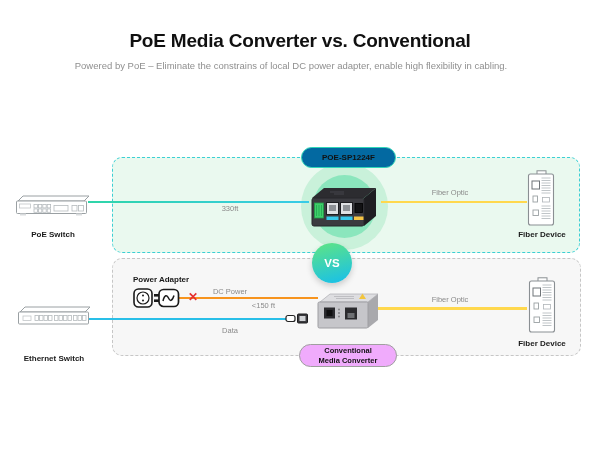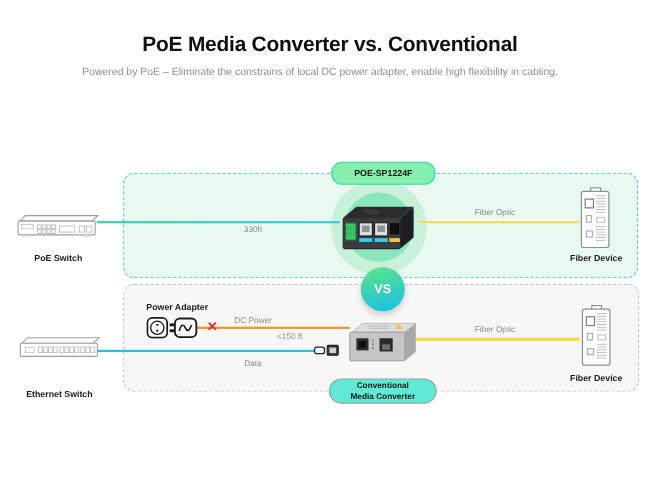--- a/index.html
+++ b/index.html
@@ -8,27 +8,27 @@
     font-family:"Liberation Sans",sans-serif;overflow:hidden;
   }
   .abs{position:absolute;}
   
   .title{top:30px;left:0;width:600px;text-align:center;font-size:19px;font-weight:bold;color:#101010;letter-spacing:-0.2px;}
   .subtitle{top:60px;left:0;width:582px;text-align:center;font-size:9.5px;color:#8f8f8f;}
   
   .panel-top{left:112px;top:157px;width:466px;height:94px;border:1.5px dashed #3cd0d4;border-radius:10px;background:#eaf9ef;}
   .panel-bottom{left:112px;top:258px;width:467px;height:96px;border:1.3px dashed #c6c6c6;border-radius:10px;background:#f7f7f7;}
   
-  .model-pill{left:301px;top:147px;width:93px;height:19px;background:#86efac;border:1.5px solid #2fd6b8;border-radius:11px;
+  .model-pill{left:301px;top:147px;width:93px;height:19px;background:#0369a1;border:1.5px solid #2fd6b8;border-radius:11px;
     display:flex;align-items:center;justify-content:center;font-size:8px;font-weight:bold;color:#111;z-index:7;}
-  .conv-pill{left:299px;top:344px;width:96px;height:21px;background:#5eead4;border:1px solid #9f9f9f;border-radius:12px;
+  .conv-pill{left:299px;top:344px;width:96px;height:21px;background:#f0abfc;border:1px solid #9f9f9f;border-radius:12px;
     display:flex;flex-direction:column;align-items:center;justify-content:center;font-size:7.5px;font-weight:bold;color:#111;
     line-height:9.5px;z-index:7;}
   
-  .vs{left:328px;top:243px;width:40px;height:40px;border-radius:50%;
+  .vs{left:312px;top:243px;width:40px;height:40px;border-radius:50%;
     background:linear-gradient(165deg,#58e18d 10%,#1dc2e2 90%);
     display:flex;align-items:center;justify-content:center;color:#fff;font-size:11.5px;font-weight:bold;
     box-shadow:0 3px 6px rgba(0,0,0,0.18);z-index:6;}
   
   .glow-outer{left:301px;top:163px;width:87px;height:87px;border-radius:50%;background:#c9f1da;z-index:2;}
   .glow-inner{left:313px;top:175px;width:63px;height:63px;border-radius:50%;background:#8be6bd;z-index:2;}
   
   .line{height:2px;z-index:3;}
   .line-poe{left:88px;top:201px;width:221px;background:linear-gradient(90deg,#2fd5a8,#38cbe8);}
   .line-fiber-top{left:381px;top:200.5px;width:146px;height:2.5px;background:#ffd84d;}

